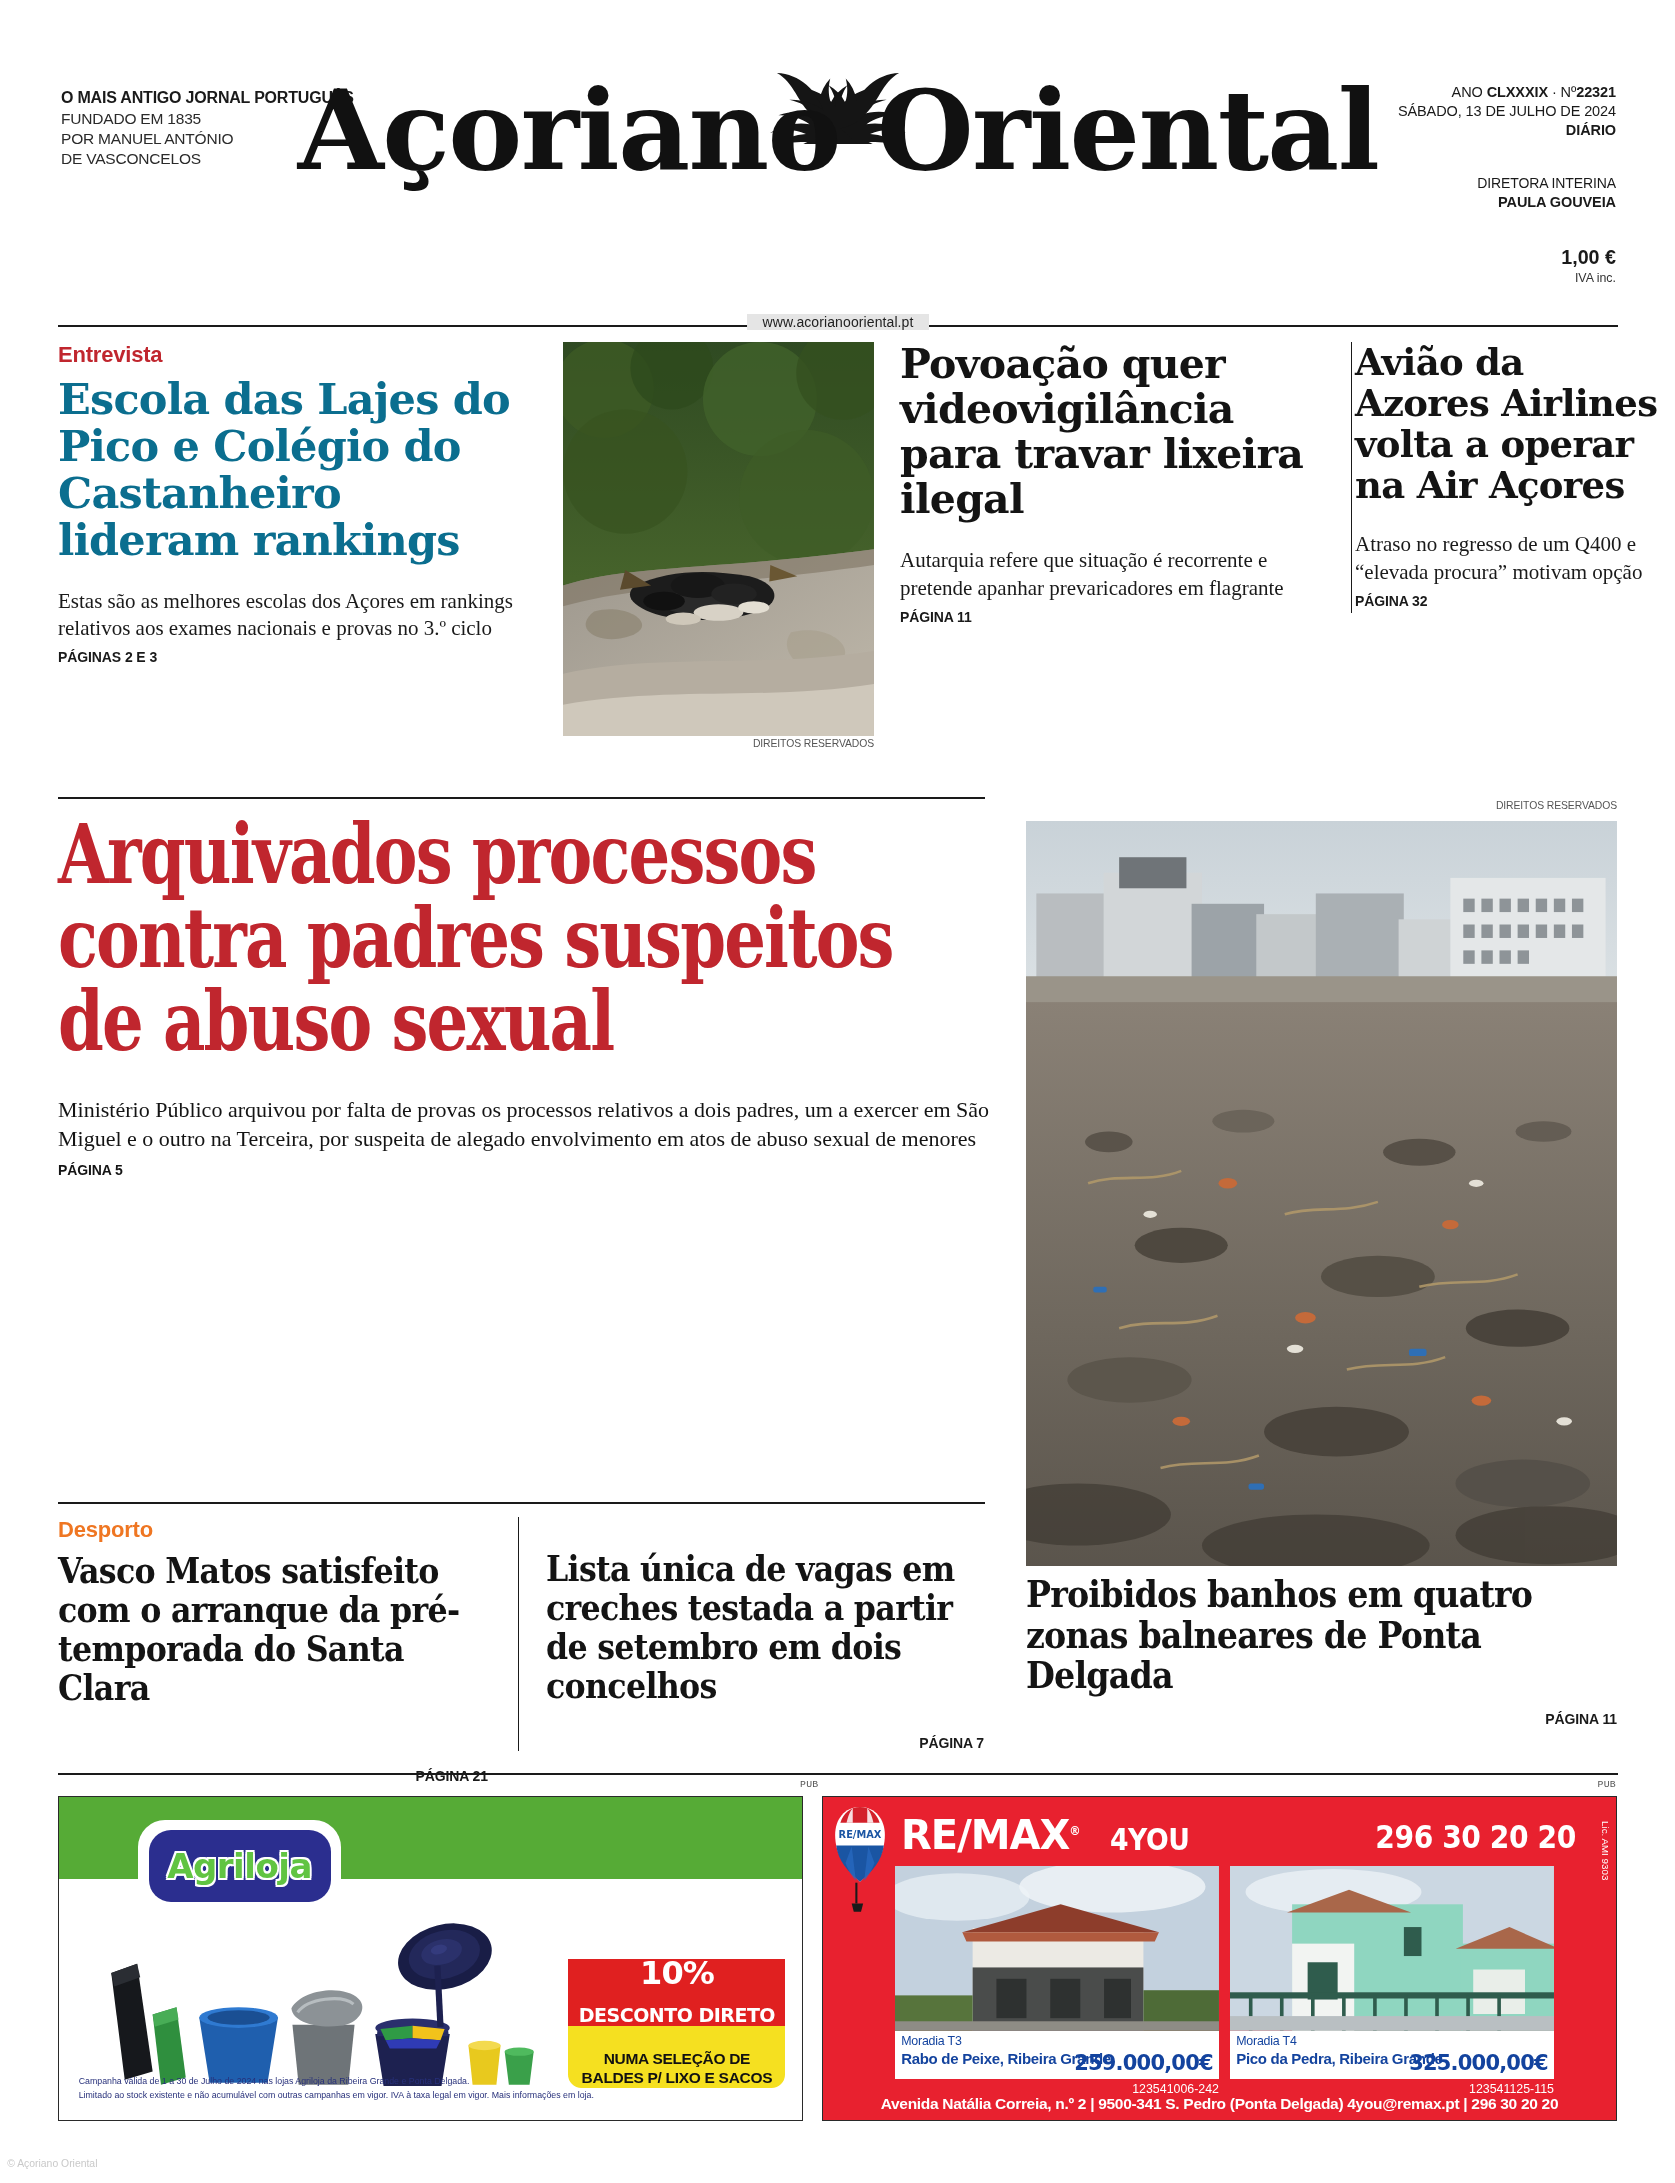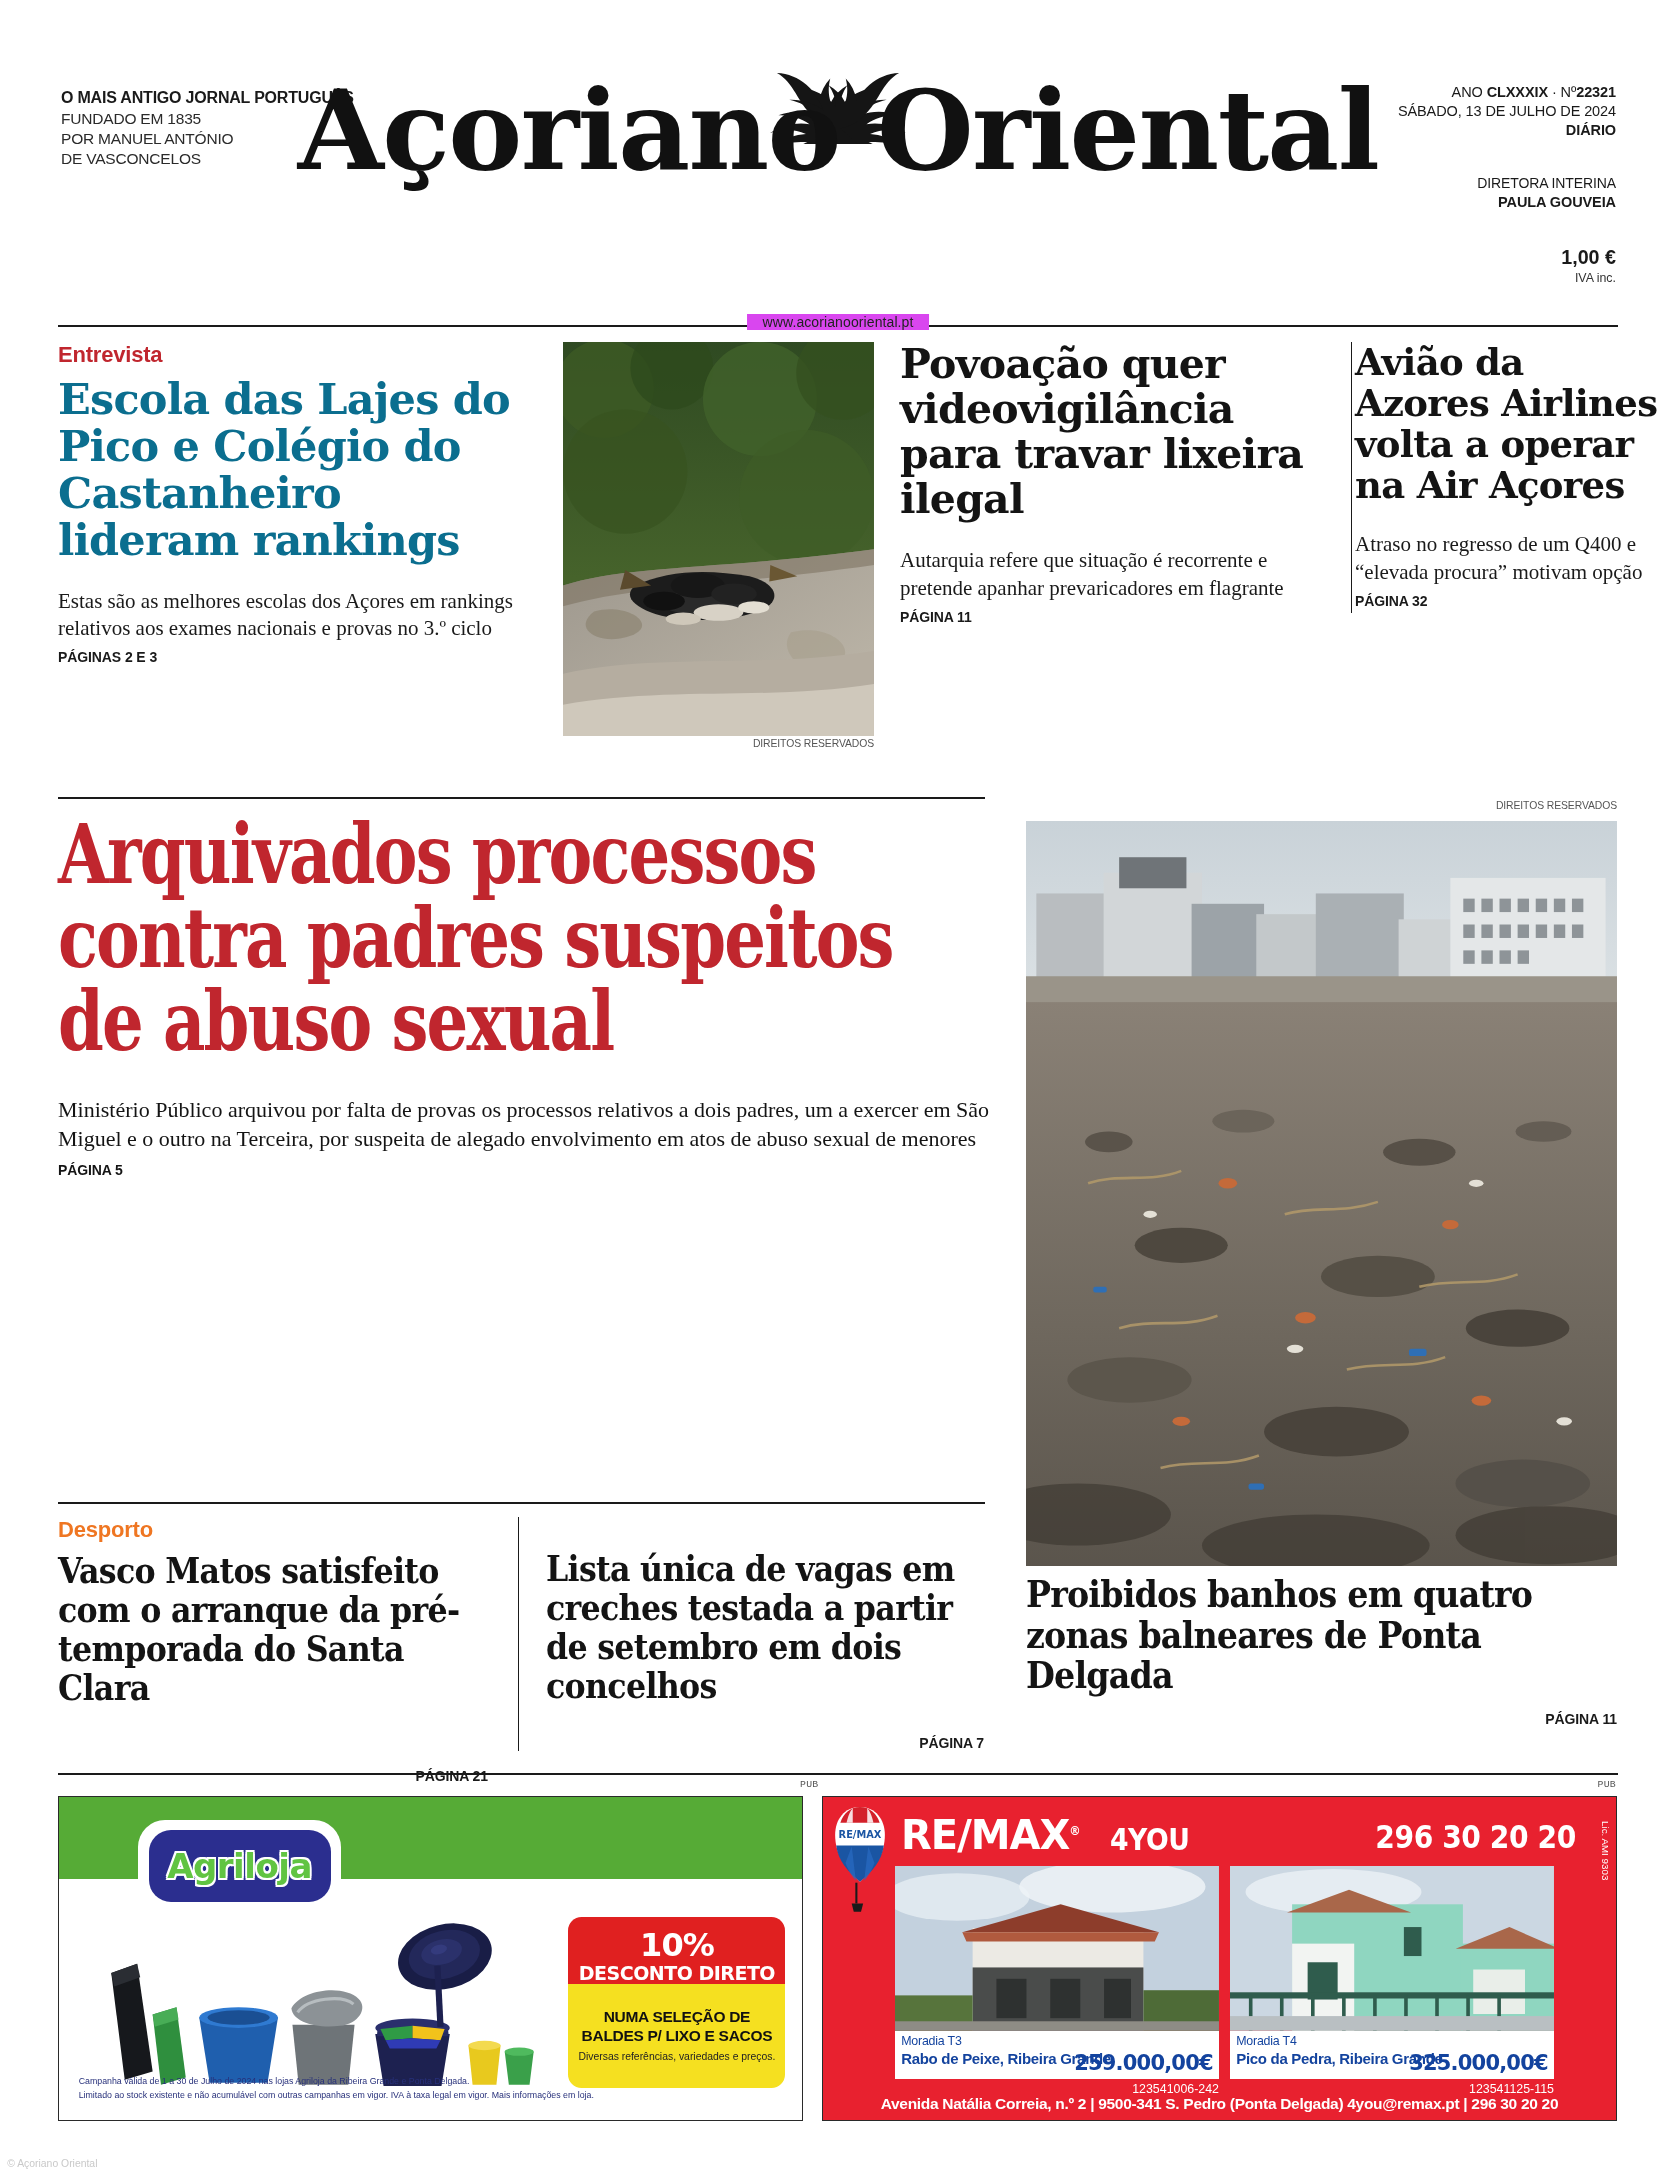--- a/index.html
+++ b/index.html
@@ -32,21 +32,21 @@
   .logo-title{
      font-family:"DejaVu Serif",serif;
      font-size:111px;font-weight:bold;line-height:0.95;letter-spacing:-1.6px;
      color:#111;white-space:nowrap;
   }
   .eagle{position:absolute;left:50%;transform:translateX(-50%);top:66px;
      width:528px;height:78px;pointer-events:none;}
 
   .mh-rule{position:absolute;left:58px;right:58px;top:325px;height:1.6px;background:#1a1a1a;}
   .mh-url{position:absolute;left:50%;transform:translateX(-50%);top:314px;
-     background:#d946ef;padding:0 15.5px;font-family:"Liberation Sans",sans-serif;
+     background:#e5e5e5;padding:0 15.5px;font-family:"Liberation Sans",sans-serif;
      font-size:14px;color:#222;letter-spacing:0.1px;}
 
   
   .topstrip{position:absolute;left:58px;right:58px;top:342px;height:430px;}
   .ts-col1{position:absolute;left:0;top:0;width:471px;}
   .ts-col2{position:absolute;left:505px;top:0;width:766px;}
   .ts-col3{position:absolute;left:1293px;top:0;width:312px;padding-left:3px;
      border-left:1.6px solid #1a1a1a;box-sizing:border-box;}
 
   .kicker{font-family:"Liberation Sans",sans-serif;font-weight:bold;font-size:22px;
@@ -107,21 +107,21 @@
      background:#fff;border-radius:27px;display:flex;align-items:center;justify-content:center;}
   .agri-logo-inner{width:182px;height:72px;background:#2b2e8f;border-radius:22px;
      display:flex;align-items:center;justify-content:center;}
   .agri-logo-txt{font-family:"DejaVu Sans",sans-serif;font-weight:bold;font-size:34px;
      color:#61c442;letter-spacing:-0.5px;
      text-shadow:-1.6px 0 #fff,1.6px 0 #fff,0 -1.6px #fff,0 1.6px #fff,-1.6px -1.6px #fff,1.6px 1.6px #fff,1.6px -1.6px #fff,-1.6px 1.6px #fff;}
 
   .agri-badge{position:absolute;right:16.6px;top:120px;width:217px;height:171px;
      border-radius:13.5px;overflow:hidden;}
   .badge-top{height:67px;background:#e02020;display:flex;flex-direction:column;
-     align-items:center;justify-content:flex-end;}
+     align-items:center;justify-content:space-between;margin-top:42px;}
   .badge-pct{font-family:"DejaVu Sans",sans-serif;font-weight:bold;font-size:32px;color:#fff;
      line-height:0.9;letter-spacing:-1px;}
   .badge-dd{font-family:"DejaVu Sans",sans-serif;font-weight:bold;font-size:19px;color:#fff;
      letter-spacing:-0.5px;margin-top:2.1px;}
   .badge-bot{height:104px;background:#f5e020;display:flex;flex-direction:column;
      align-items:center;justify-content:center;padding:4.1px 5.2px;box-sizing:border-box;}
   .badge-sel{font-family:"Liberation Sans",sans-serif;font-weight:bold;font-size:15.5px;
      color:#111;text-align:center;line-height:1.18;letter-spacing:-0.3px;}
   .badge-fine{font-family:"Liberation Sans",sans-serif;font-size:10.4px;color:#222;
      text-align:center;margin-top:6.2px;line-height:1.2;}

